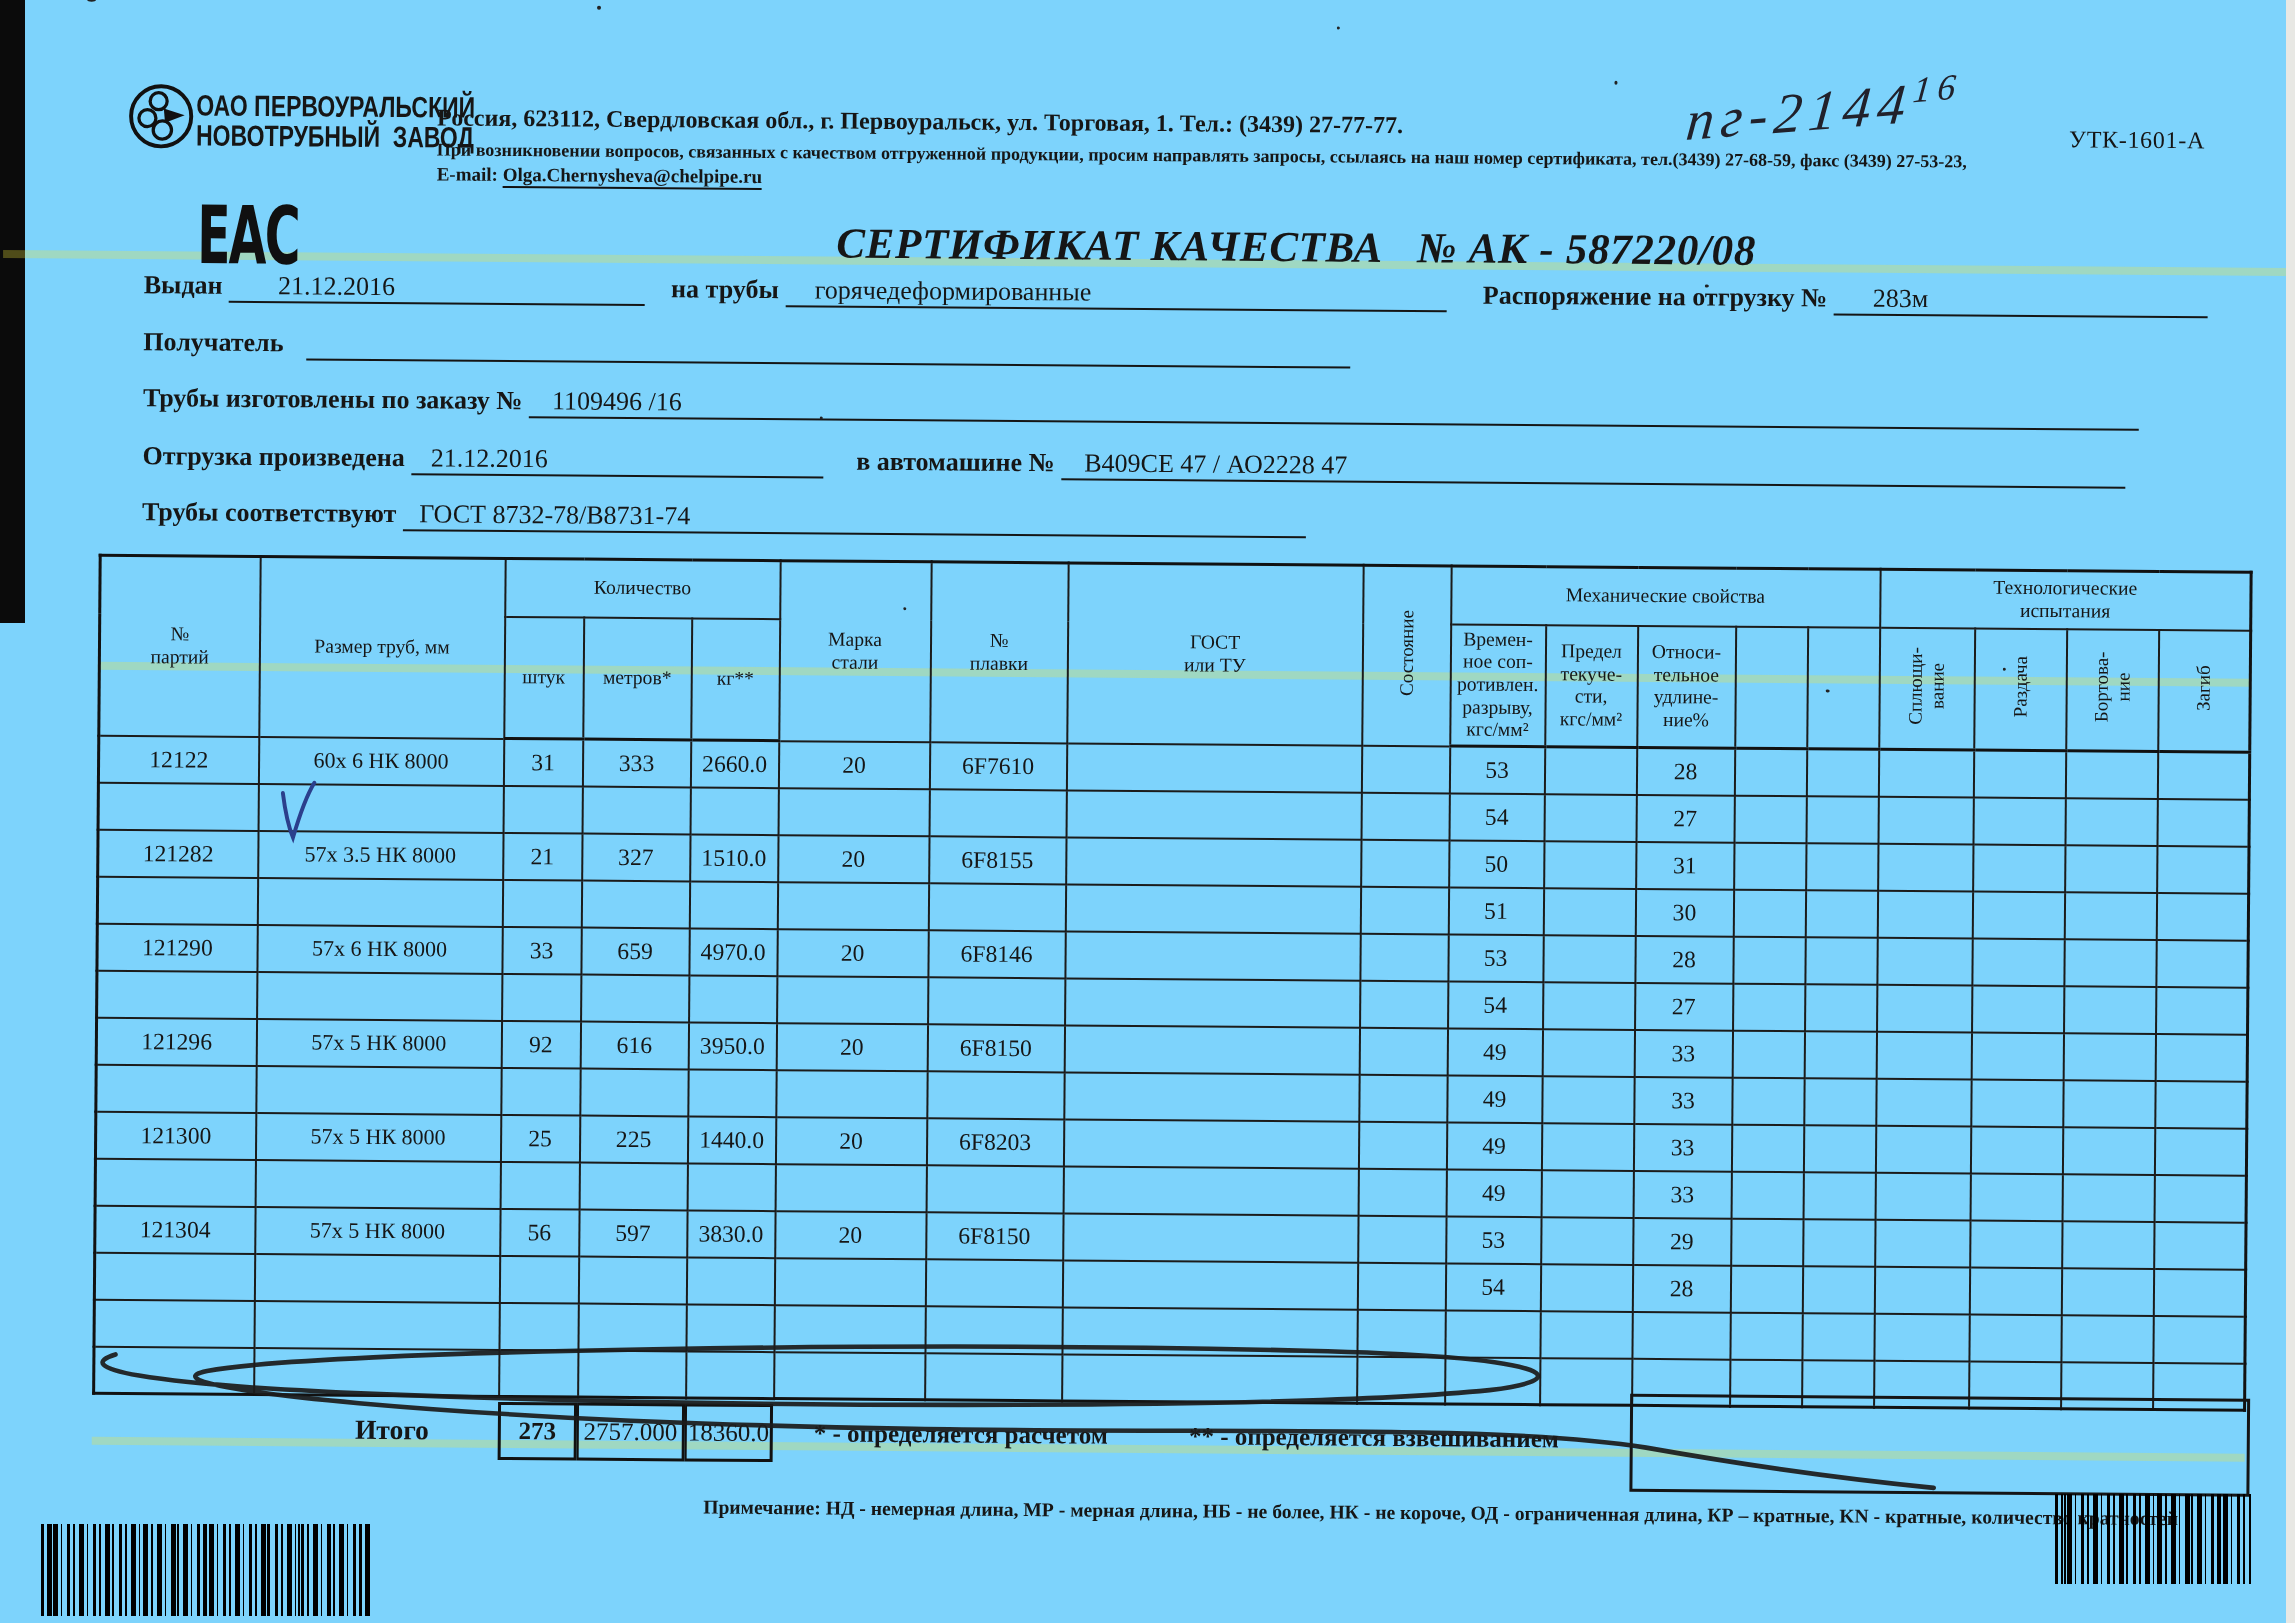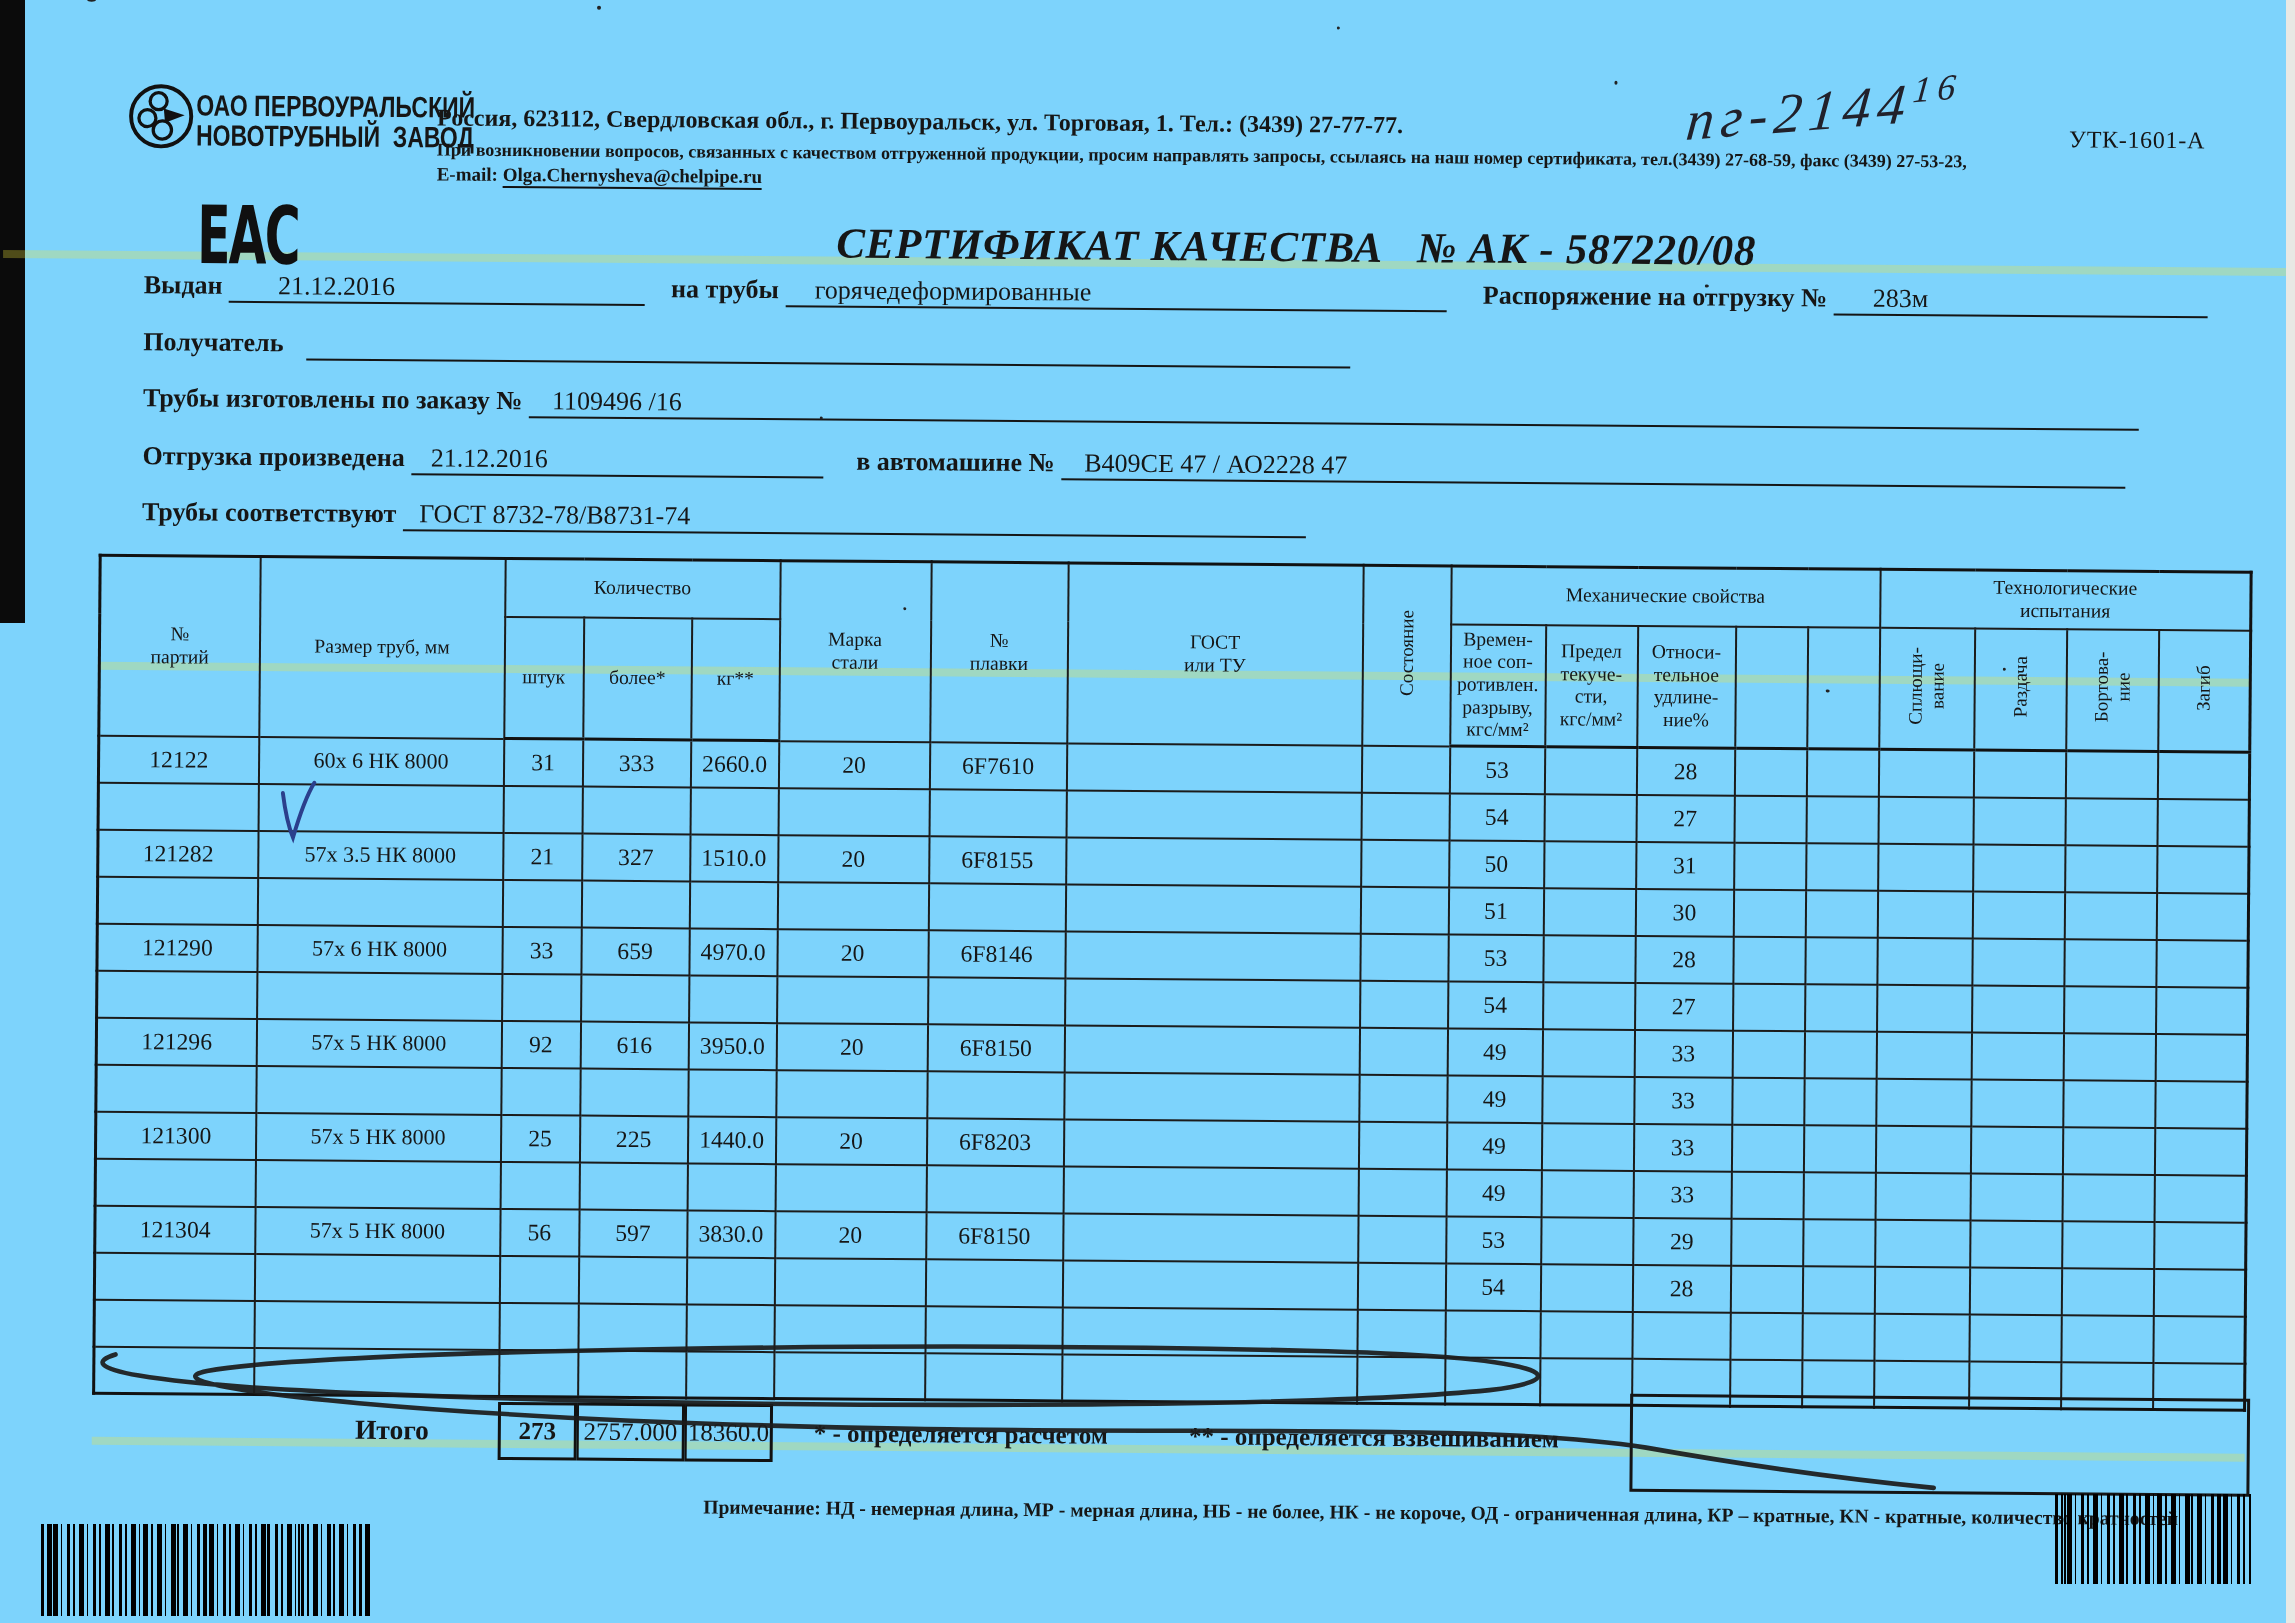--- a/index.html
+++ b/index.html
@@ -175,21 +175,21 @@
 плавки</th>
           <th rowspan="2">ГОСТ
 или ТУ</th>
           <th rowspan="2"><span class="vertspan">Состояние</span></th>
           <th colspan="5">Механические свойства</th>
           <th colspan="4">Технологические
 испытания</th>
         </tr>
         <tr class="h2">
           <th>штук</th>
-          <th>более*</th>
+          <th>метров*</th>
           <th>кг**</th>
           <th class="small">Времен-
 ное соп-
 ротивлен.
 разрыву,
 кгс/мм²</th>
           <th class="small">Предел
 текуче-
 сти,
 кгс/мм²</th>

